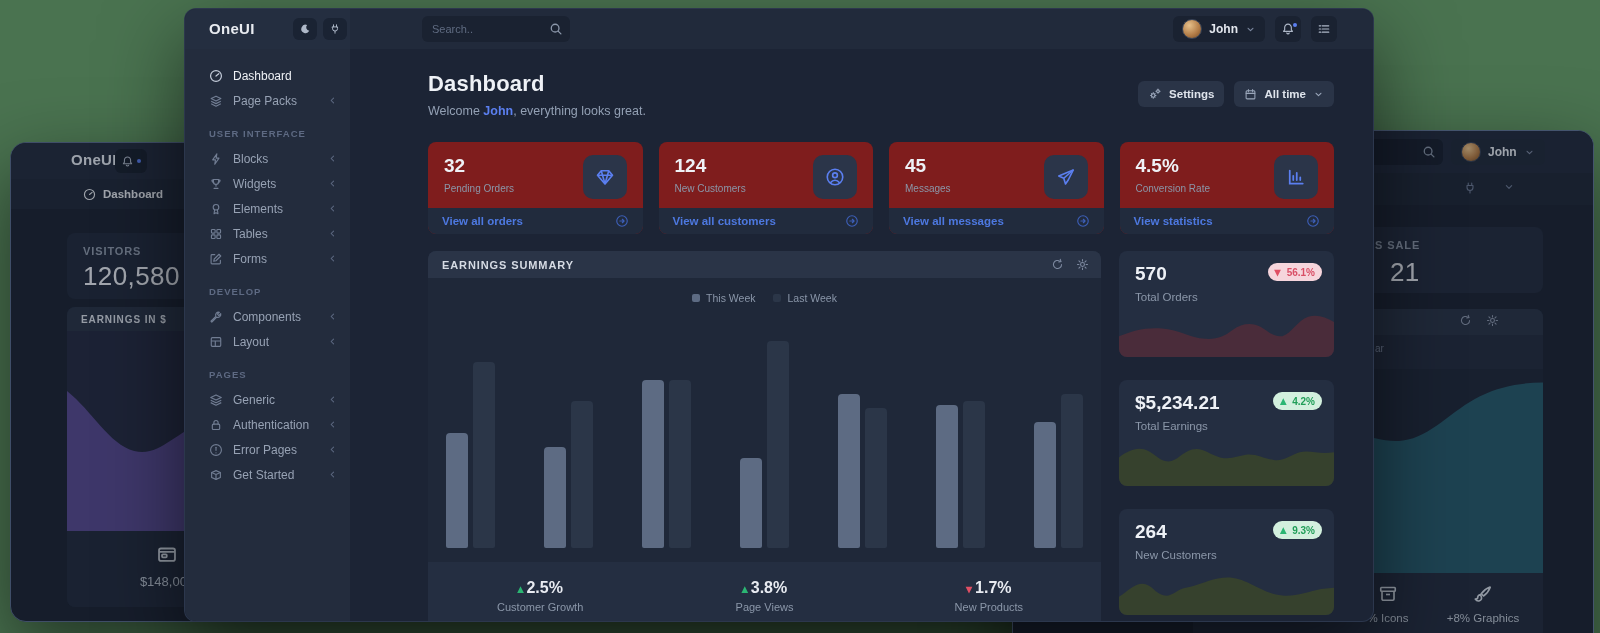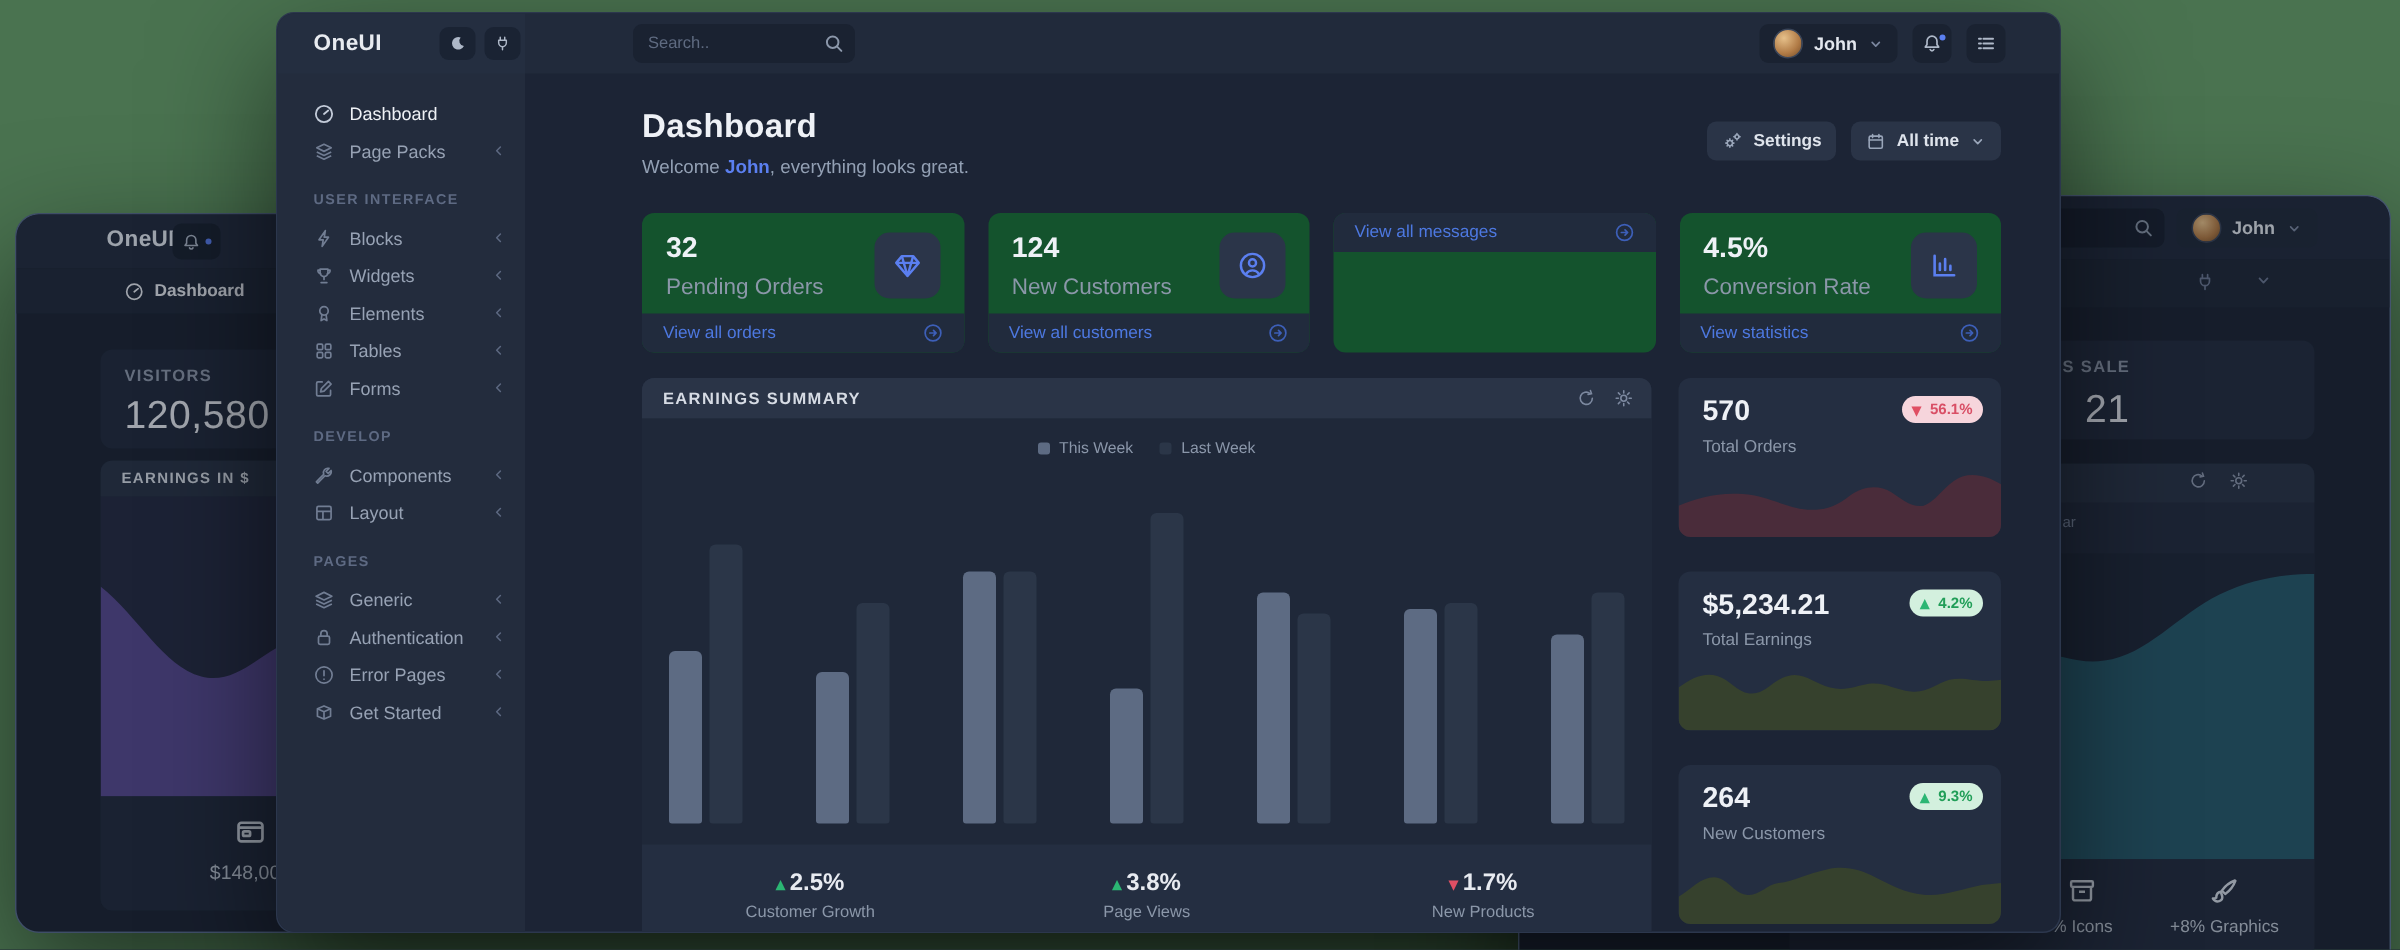--- a/index.html
+++ b/index.html
@@ -96,27 +96,27 @@
   .content{flex:1;padding:22px 39px 0 78px}
   .title-row{display:flex;justify-content:space-between;align-items:flex-start}
   .page-title{font-size:22px;font-weight:bold;color:#eef1f6;letter-spacing:.2px}
   .welcome{margin-top:7px;font-size:12.5px;color:#93a0b4}
   .welcome .u{color:#5b7ff0;font-weight:bold}
   .hdr-btns{display:flex;gap:10px;margin-top:10px}
   .btn{height:26px;background:#2a3447;border-radius:6px;display:flex;align-items:center;gap:7px;padding:0 10px;font-size:11.5px;font-weight:bold;color:#dfe4ec;cursor:pointer}
   .btn .ic{color:#9aa6ba}
 
   .stats-row{display:grid;grid-template-columns:repeat(4,1fr);gap:16px;margin-top:24px}
-  .stat-card{background:#14532d;border-radius:8px;overflow:hidden}
+  .stat-card{background:#7f1d1d;border-radius:8px;overflow:hidden}
   .stat-body{padding:13px 16px 9px;display:flex;justify-content:space-between;align-items:flex-start}
   .stat-value{font-size:19px;font-weight:bold;color:#eef1f6}
-  .stat-label{font-size:15px;color:#8b97a9;margin-top:6px}
+  .stat-label{font-size:10px;color:#8b97a9;margin-top:6px}
   .stat-iconbox{width:44px;height:44px;border-radius:10px;background:#2b3549;display:flex;align-items:center;justify-content:center;color:#5b7ff0}
   .stat-footer{background:#212b3d;padding:6px 14px;display:flex;justify-content:space-between;align-items:center;cursor:pointer}
-  .stat-link{font-size:11.5px;font-weight:normal;color:#4d78e0}
+  .stat-link{font-size:11.5px;font-weight:bold;color:#4d78e0}
   .stat-footer .ic{color:#3d5fb8}
 
   .main-row{display:grid;grid-template-columns:1fr 215px;gap:18px;margin-top:17px}
   .earn-card{background:#242e41;border-radius:8px;overflow:hidden;display:flex;flex-direction:column}
   .earn-hdr{height:27px;background:#2a3447;display:flex;align-items:center;justify-content:space-between;padding:0 12px 0 14px;flex:none}
   .earn-title{font-size:11px;font-weight:bold;letter-spacing:.9px;color:#d6dbe4}
   .earn-hdr-icons{display:flex;gap:12px;color:#7d89a0}
   .earn-hdr-icons .ic{cursor:pointer}
   .earn-chart{height:284px;background:#1f2839;position:relative;flex:none}
   .legend{position:absolute;left:0;right:0;top:14px;display:flex;justify-content:center;gap:18px}
@@ -787,20 +787,31 @@
           <div class="stat-footer">
             <span class="stat-link">View all customers</span>
             <span class="ic">
                 <svg width="14" height="14">
                   <use href="#i-arrowc"></use>
                 </svg>
               </span>
           </div>
         </div>
         <div class="stat-card">
+          <div class="stat-body">
+            <div>
+              <div class="stat-value">45</div>
+              <div class="stat-label">Messages</div>
+            </div>
+            <div class="stat-iconbox">
+                <svg width="20" height="20">
+                  <use href="#i-send"></use>
+                </svg>
+              </div>
+          </div>
           <div class="stat-footer">
             <span class="stat-link">View all messages</span>
             <span class="ic">
                 <svg width="14" height="14">
                   <use href="#i-arrowc"></use>
                 </svg>
               </span>
           </div>
         </div>
         <div class="stat-card">

